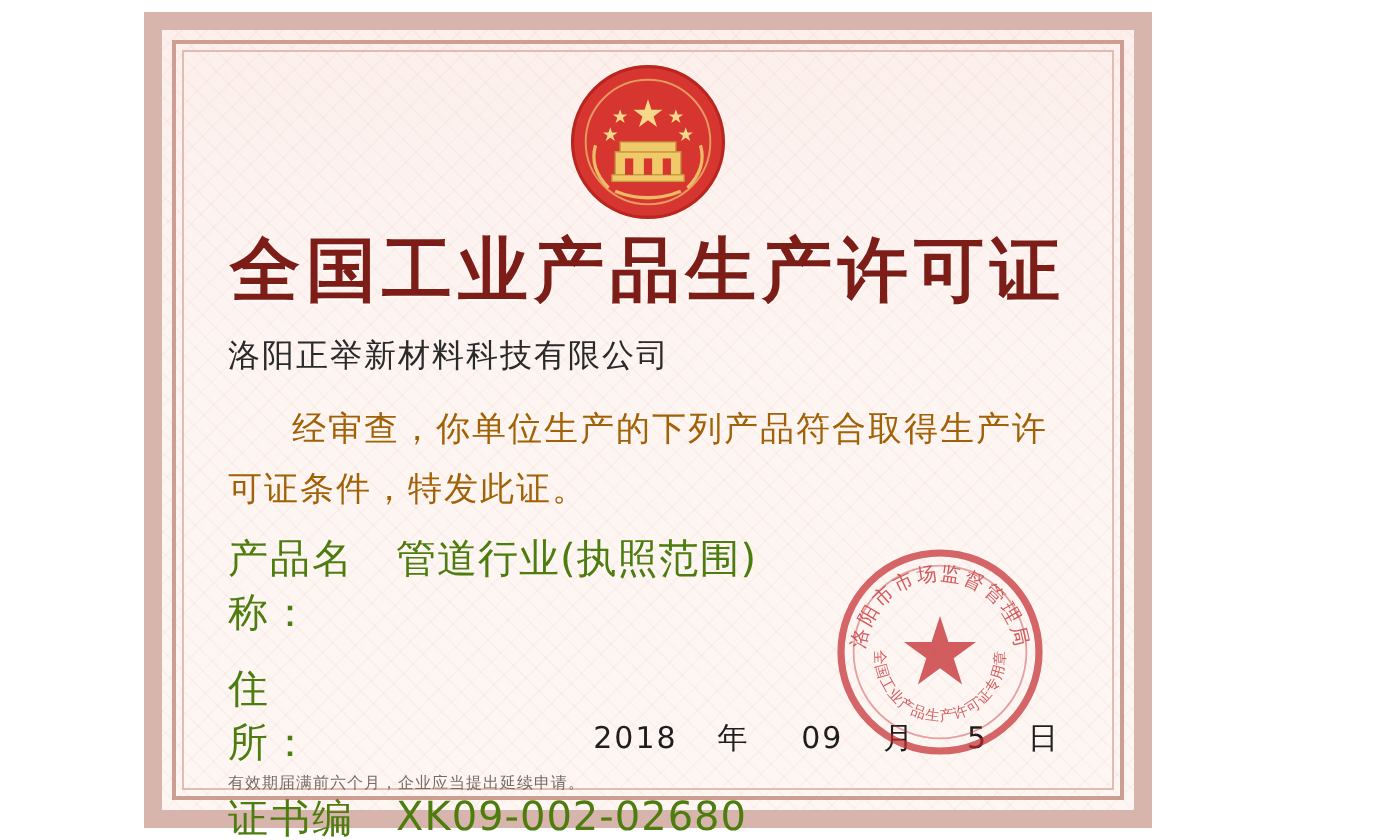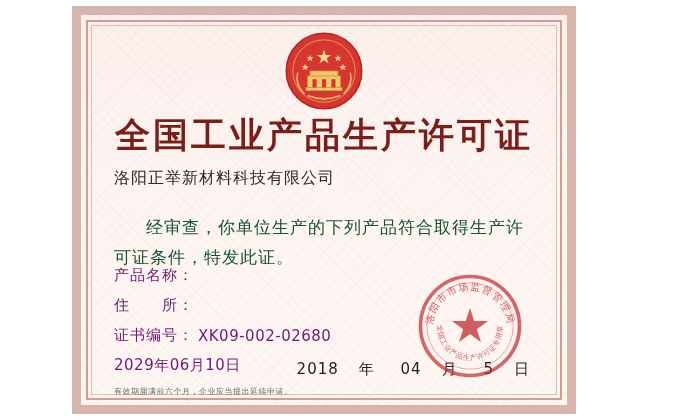--- a/index.html
+++ b/index.html
@@ -103,41 +103,41 @@
   .company {
     position: absolute;
     top: 140px;
     left: 18px;
     font-size: 16px;
     color: #2a2a2a;
     letter-spacing: 1px;
   }
   .statement {
     position: absolute;
-    top: 184px;
+    top: 172px;
     left: 18px;
     right: 14px;
     font-size: 17px;
     line-height: 30px;
-    color: #14532d;
+    color: #a16207;
     letter-spacing: 1px;
   }
   .statement .indent { display: inline-block; width: 32px; }
 
   .fields {
     position: absolute;
     top: 238px;
     left: 18px;
     right: 14px;
   }
   .field-row {
     display: flex;
-    align-items: flex-end;
-    font-size: 15px;
-    color: #701a75;
+    align-items: flex-start;
+    font-size: 20px;
+    color: #4d7c0f;
     margin-bottom: 11px;
     letter-spacing: 0.5px;
   }
   .field-label {
     width: 84px;
     flex: none;
     letter-spacing: 1px;
   }
   .field-value {
     flex: 1;
@@ -215,36 +215,37 @@
 
     <div class="company">洛阳正举新材料科技有限公司</div>
 
     <div class="statement">
       <span class="indent"></span><span>经审查，你单位生产的下列产品符合取得生产许可证条件，特发此证。</span>
     </div>
 
     <div class="fields">
       <div class="field-row">
         <div class="field-label">产品名称：</div>
+        <div class="field-value">管道行业(执照范围)</div>
       </div>
       <div class="field-row">
         <div class="field-label">住　　所：</div>
       </div>
       <div class="field-row">
         <div class="field-label">证书编号：</div>
         <div class="field-value">XK09-002-02680</div>
       </div>
       <div class="field-row">
         <div class="field-value">2029年06月10日</div>
       </div>
     </div>
 
     <div class="date-line">
       <span class="num">2018</span><span>年</span>
-      <span class="num">04</span><span>月</span>
+      <span class="num">09</span><span>月</span>
       <span class="num">5</span><span>日</span>
     </div>
 
     <div class="footnote">有效期届满前六个月，企业应当提出延续申请。</div>
 
     <div class="seal">
       <svg viewBox="0 0 120 120" width="108" height="108" aria-hidden="true">
         <circle cx="60" cy="60" r="55" fill="none" stroke="#c3272b" stroke-width="4" opacity="0.85"></circle>
         <circle cx="60" cy="60" r="48" fill="none" stroke="#c3272b" stroke-width="1" opacity="0.5"></circle>
 

